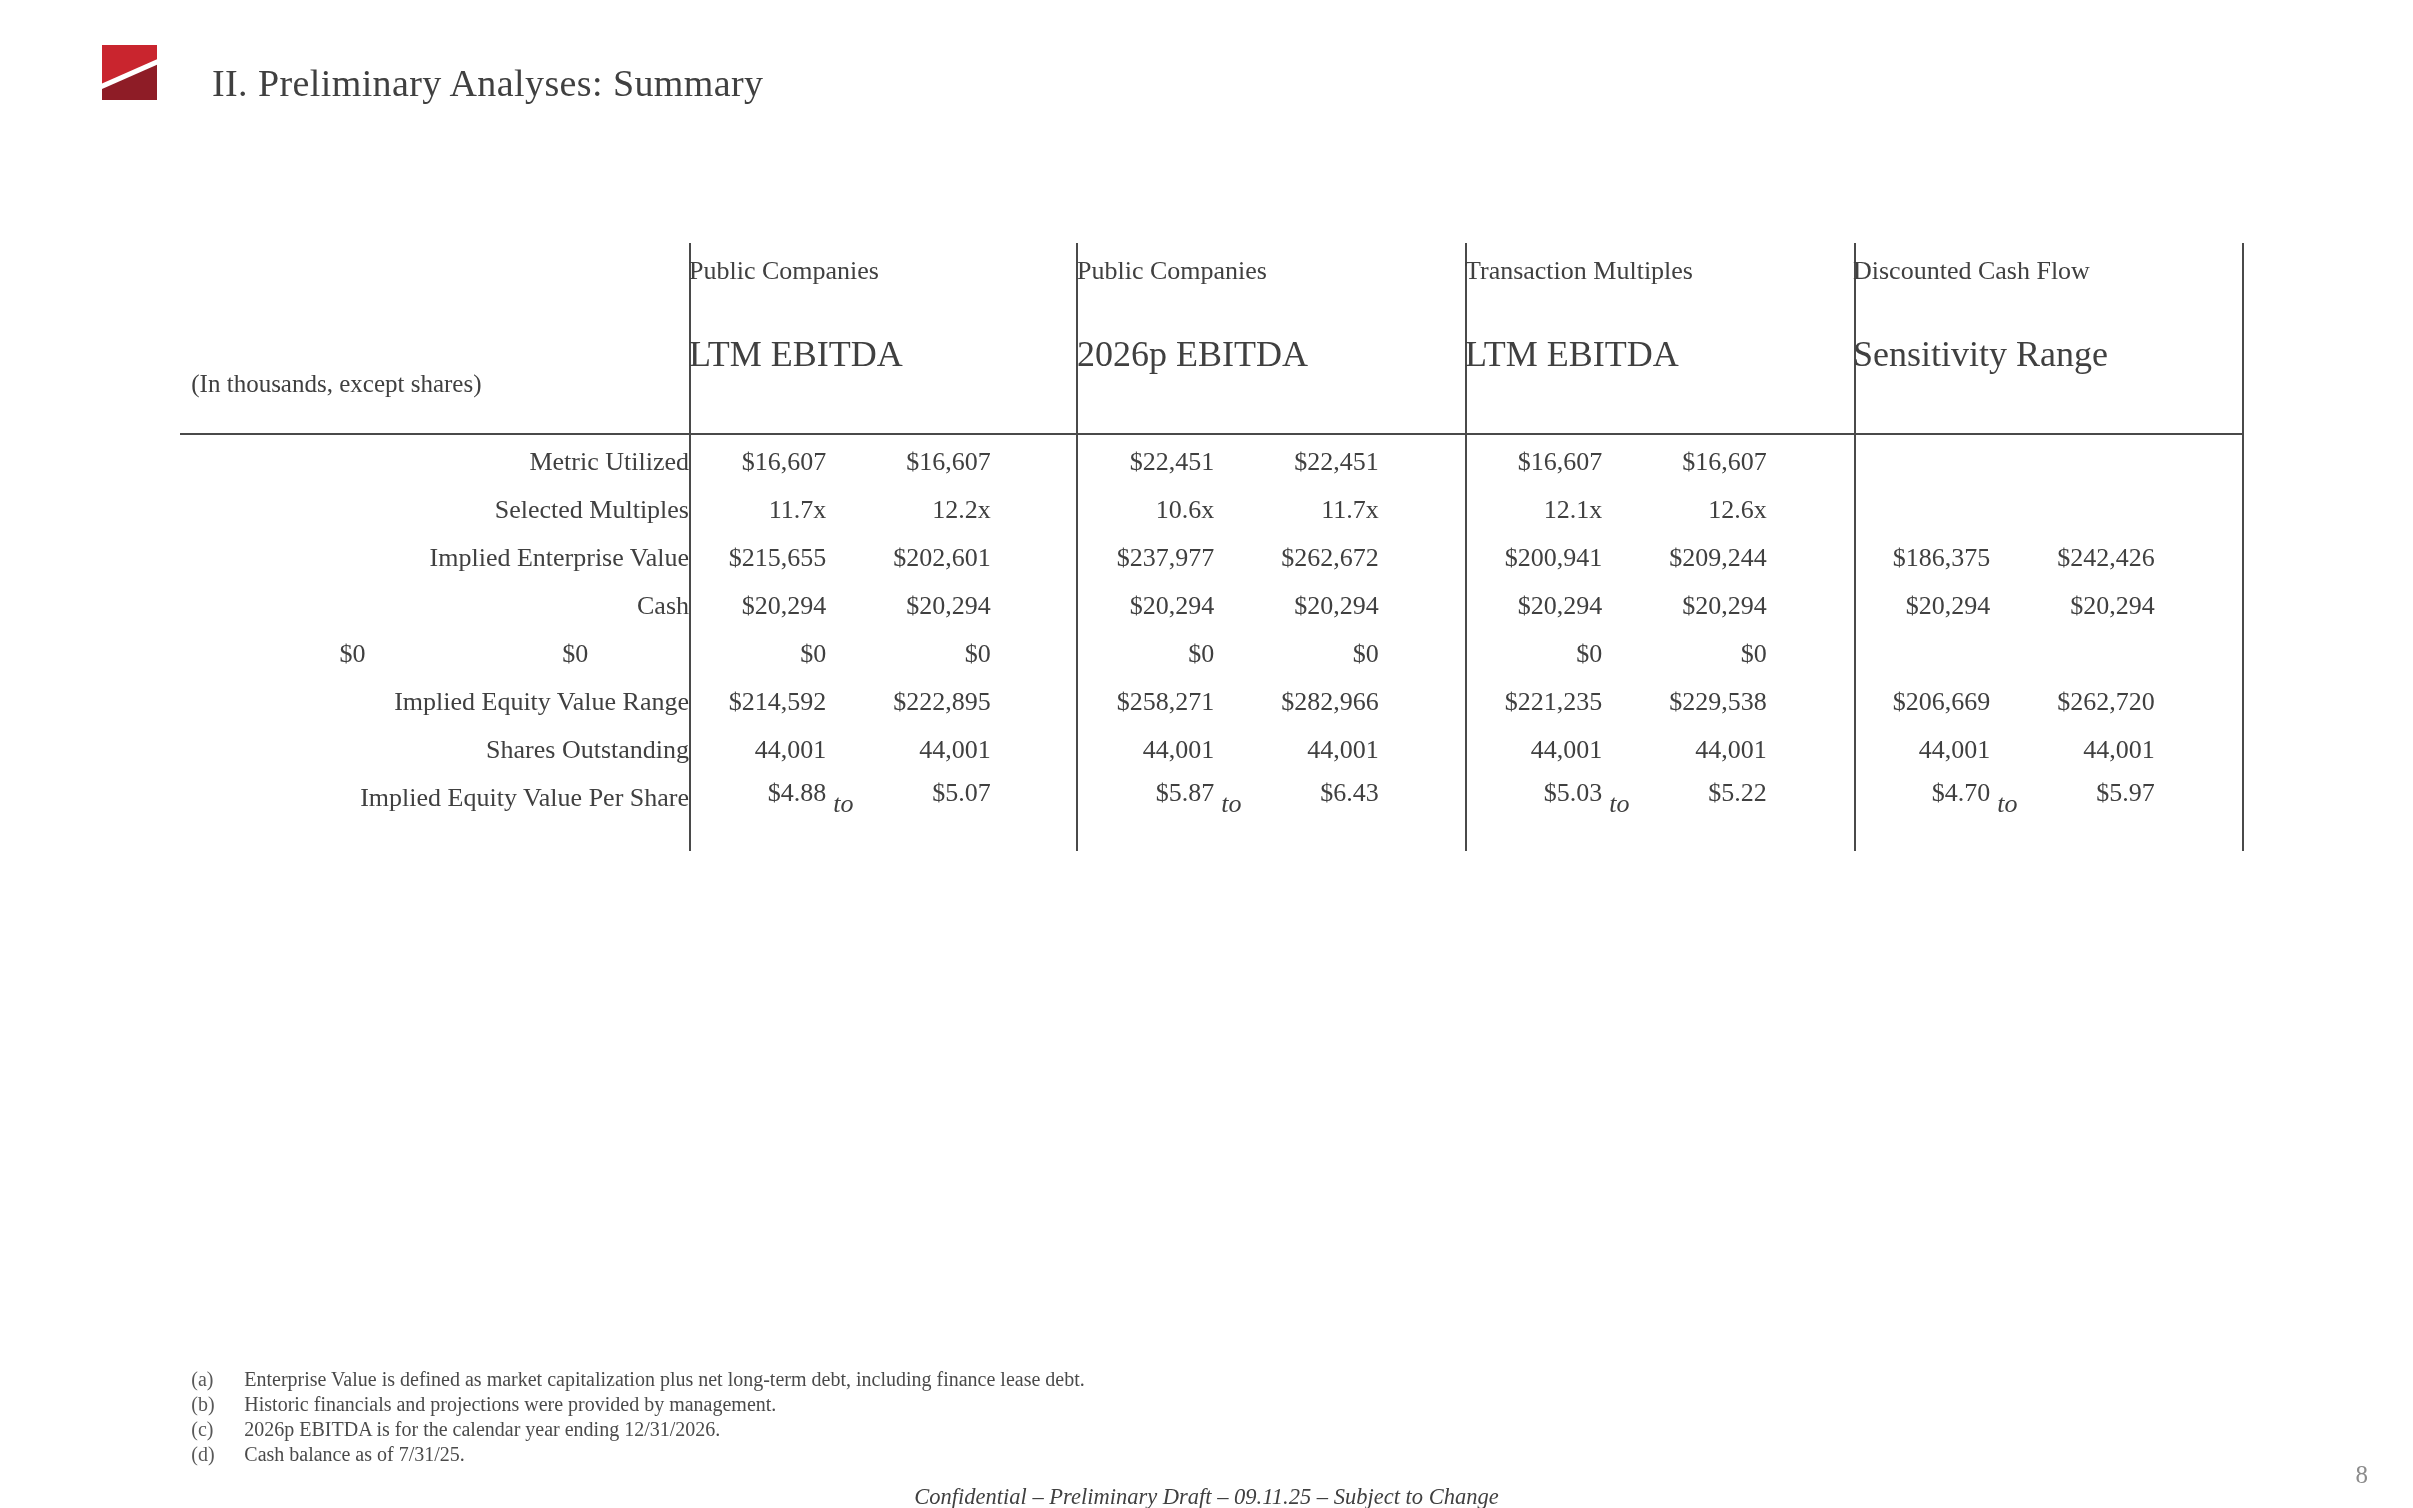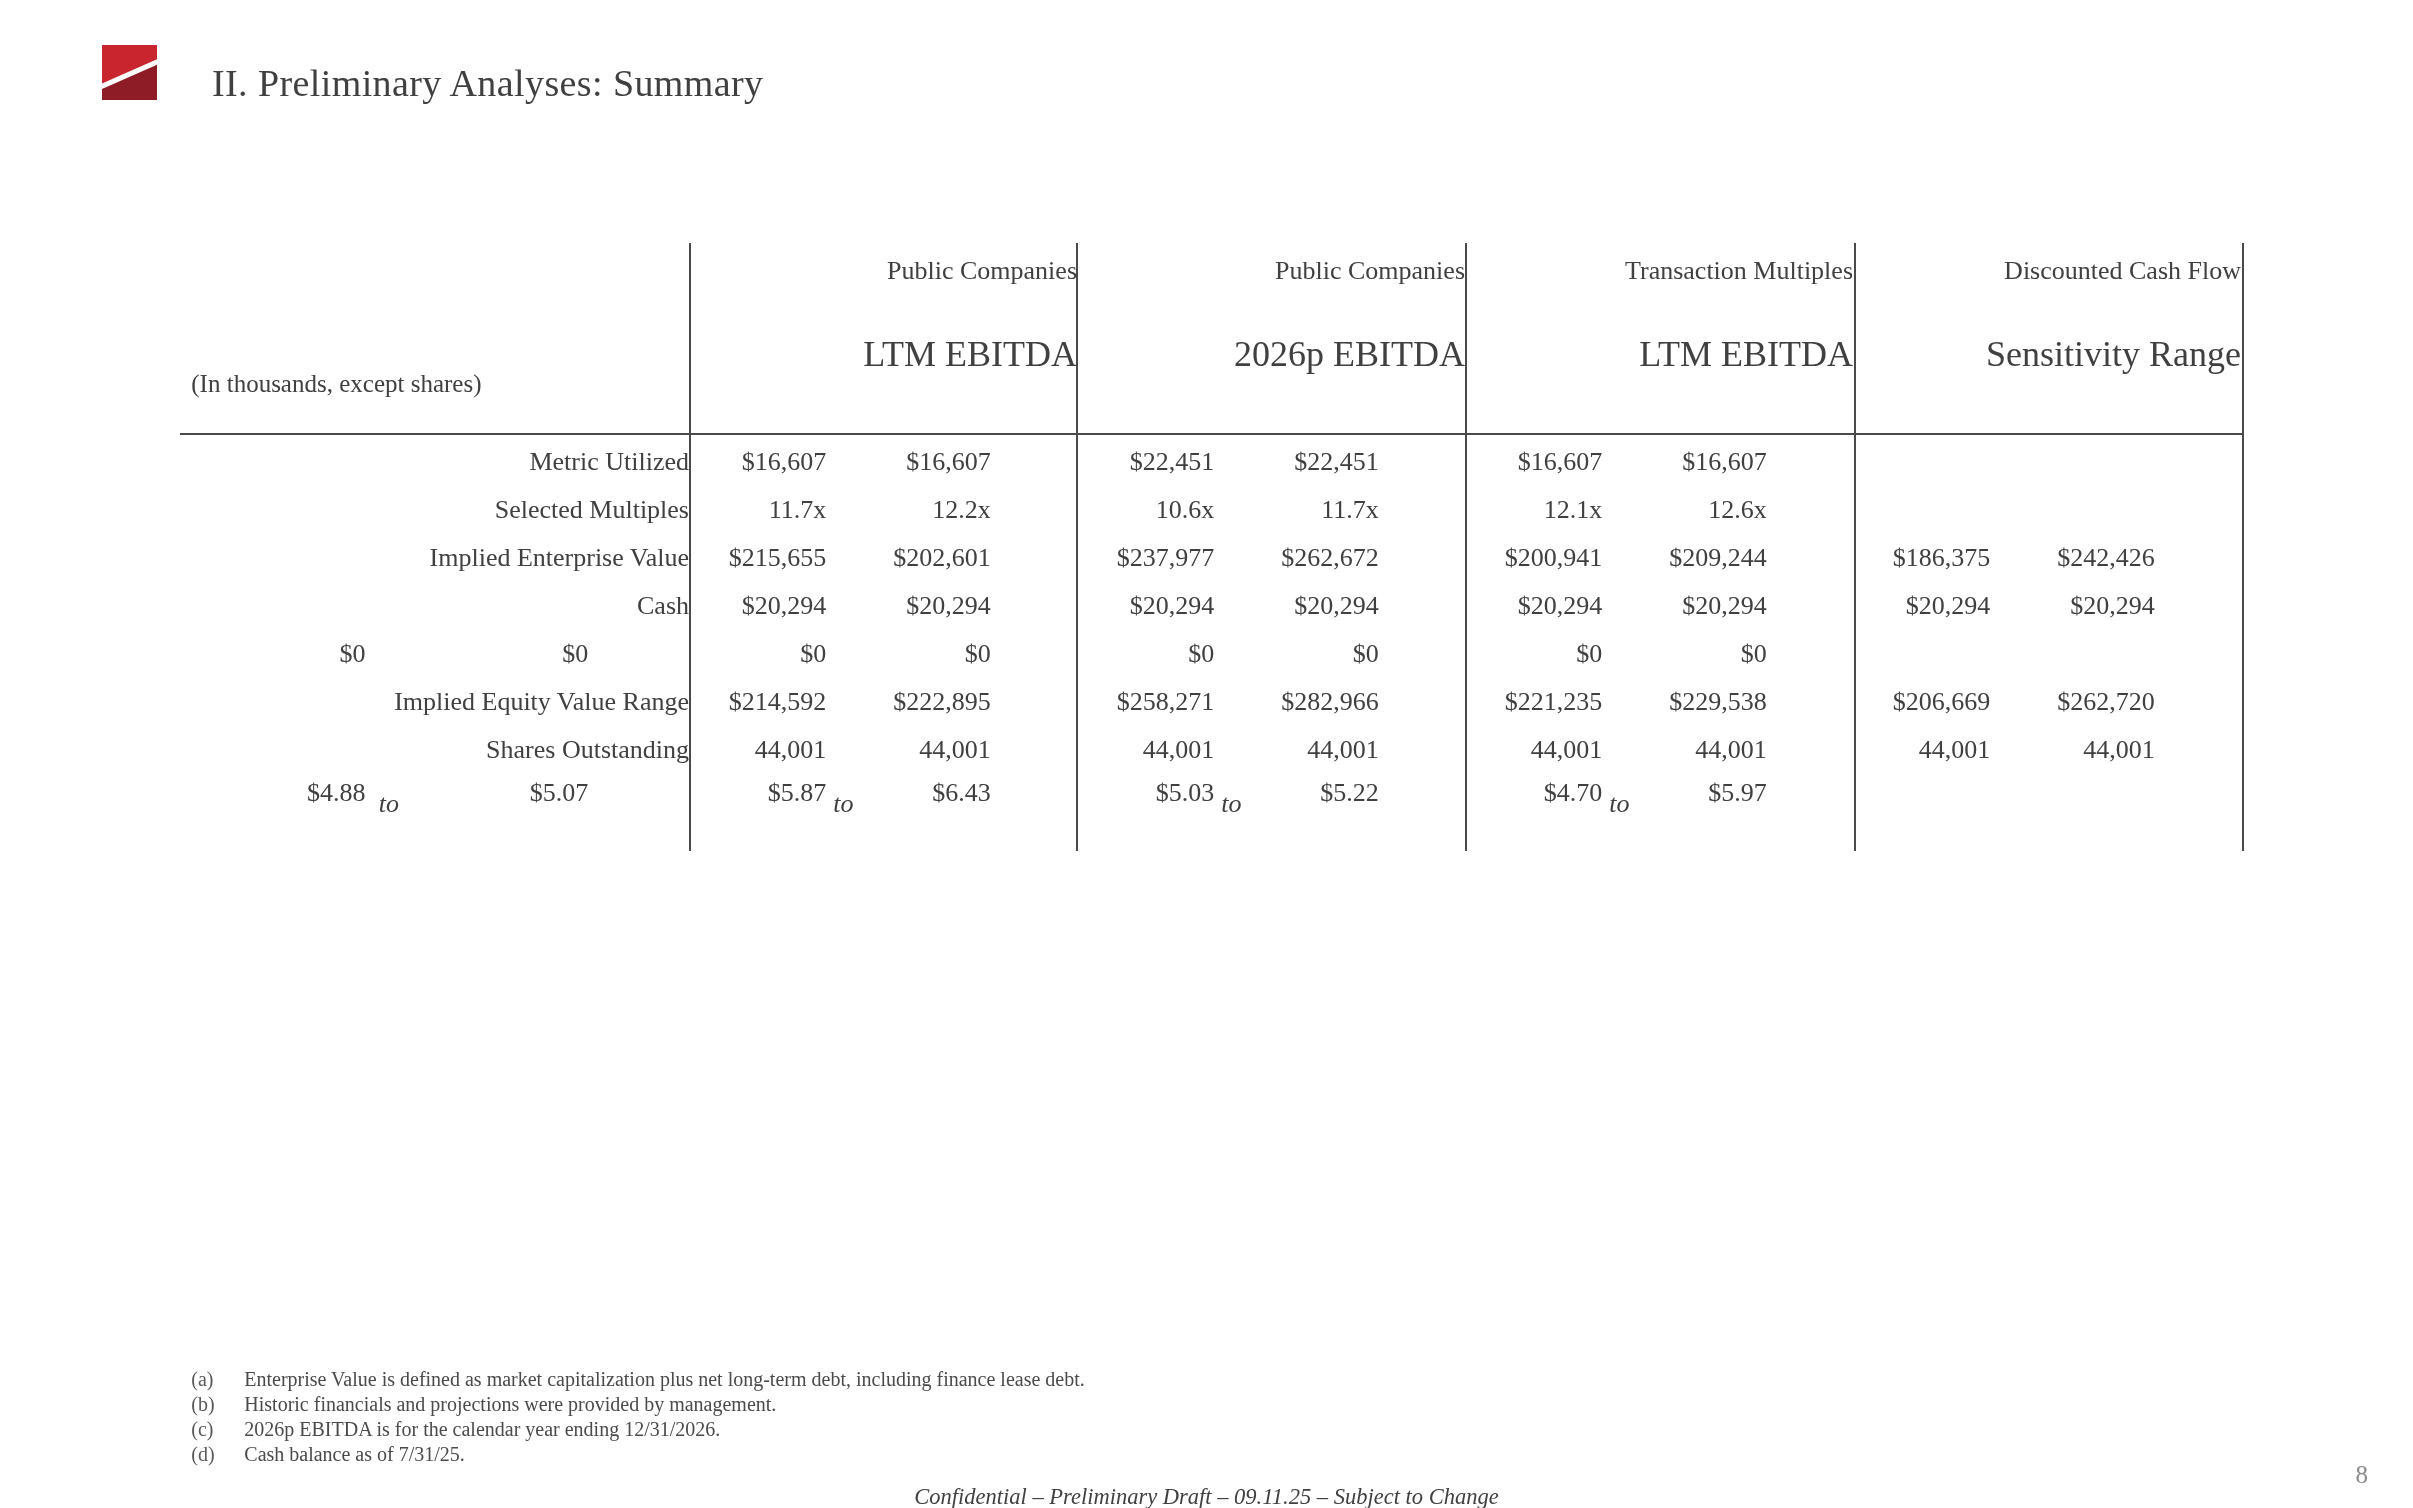--- a/index.html
+++ b/index.html
@@ -12,21 +12,21 @@
               color:#404040;letter-spacing:0.4px;}
 
   
   .vline{position:absolute;top:243px;width:1.6px;height:608px;background:#4a4a4a;}
   .hline{position:absolute;left:180px;top:433px;width:2064px;height:2.4px;background:#4a4a4a;}
 
   .header-grid{position:absolute;left:180px;top:243px;height:190px;
                display:grid;grid-template-columns:509px 388px 388px 388px 388px;}
   .label-head{position:relative;}
   .units-note{position:absolute;left:11.3px;top:127px;font-size:25px;white-space:nowrap;}
-  .group-head{position:relative;text-align:right;}
+  .group-head{position:relative;text-align:left;}
   .group-title{margin-top:13px;font-size:26px;}
   .group-sub{margin-top:47px;font-size:36px;}
 
   .rows{position:absolute;left:180px;top:438px;width:2062px;}
   .row{display:grid;grid-template-columns:509px 388px 388px 388px 388px;
        height:48px;align-items:center;font-size:26px;}
   .row-label{padding-left:11.3px;white-space:nowrap;text-align:right;}
   .group-cell{display:flex;align-items:flex-start;padding-right:45px;}
   .val{display:inline-block;white-space:nowrap;}
   .val.low{width:40%;text-align:right;}
@@ -238,20 +238,21 @@
           <span class="sep"></span>
           <span class="val high">44,001</span>
         </div>
         <div class="group-cell">
           <span class="val low">44,001</span>
           <span class="sep"></span>
           <span class="val high">44,001</span>
         </div>
       </div>
       <div class="row">
+        <div class="row-label">Implied Equity Value Per Share</div>
         <div class="group-cell">
           <span class="val low">$4.88</span>
           <span class="sep">to</span>
           <span class="val high">$5.07</span>
         </div>
         <div class="group-cell">
           <span class="val low">$5.87</span>
           <span class="sep">to</span>
           <span class="val high">$6.43</span>
         </div>

